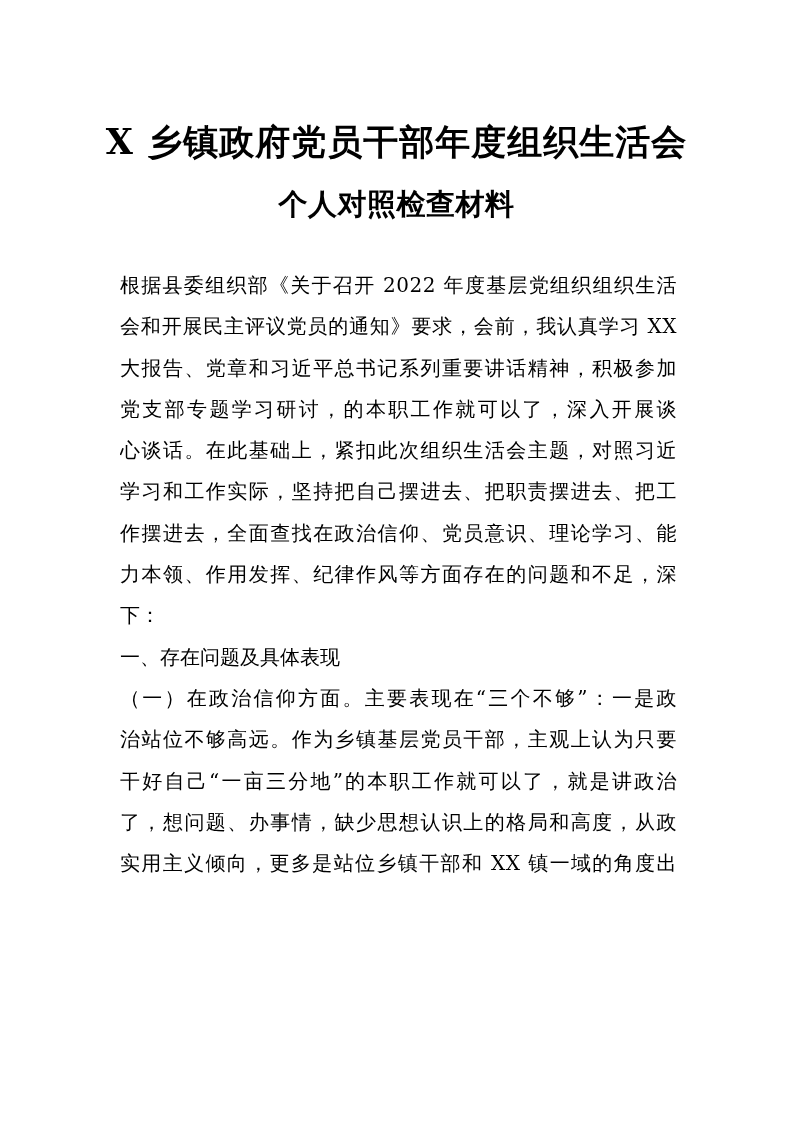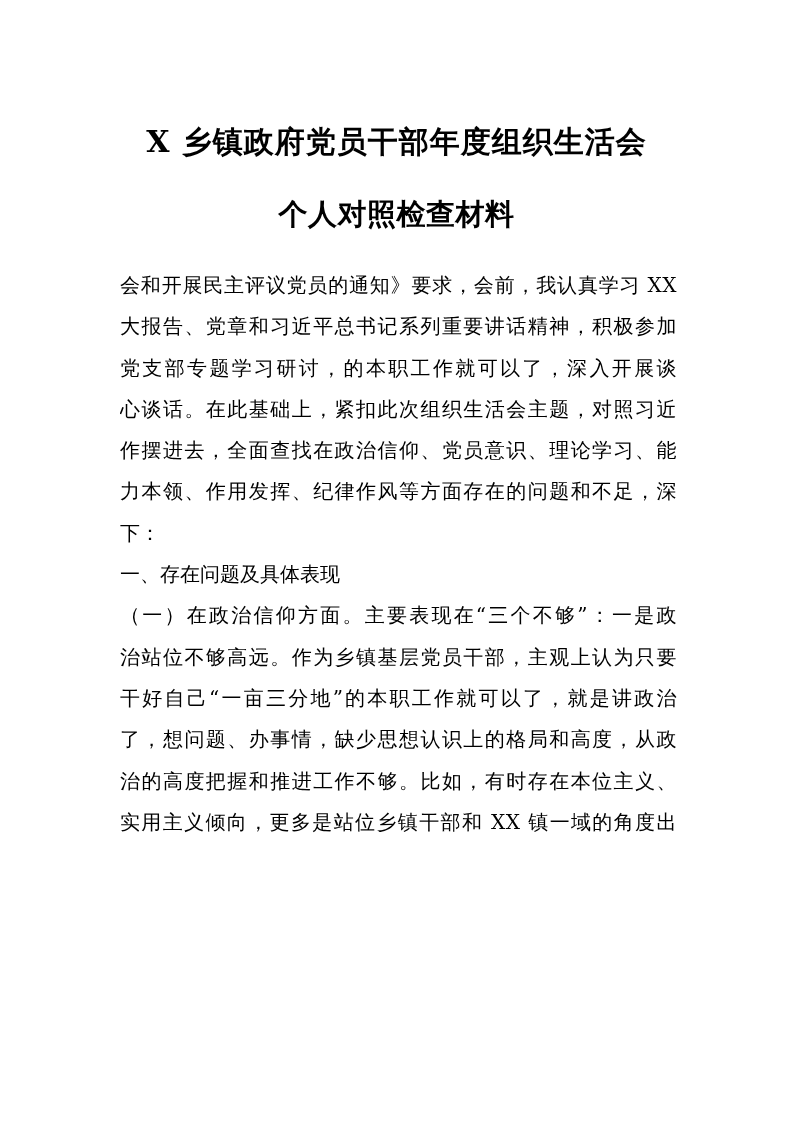--- a/index.html
+++ b/index.html
@@ -21,25 +21,25 @@
     left: 0;
     width: 100%;
     text-align: center;
     font-weight: bold;
     line-height: 40px;
     color: #000000;
     white-space: nowrap;
   }
   .doc-title.line1 {
     top: 122px;
-    font-size: 30px;
+    font-size: 35px;
     letter-spacing: 1px;
   }
   .doc-title.line2 {
-    top: 194px;
+    top: 184px;
     font-size: 29px;
     letter-spacing: 0.5px;
   }
   .body-block {
     position: absolute;
     top: 265px;
     left: 120px;
     width: 557px;
   }
   .body-line {
@@ -62,29 +62,30 @@
 </head>
 <body>
 
 <div class="page">
 
   <div class="doc-title line1">X 乡镇政府党员干部年度组织生活会</div>
 
   <div class="doc-title line2">个人对照检查材料</div>
 
   <div class="body-block">
+    <div class="body-line">根据县委组织部《关于召开 2022 年度基层党组织组织生活</div>
     <div class="body-line">会和开展民主评议党员的通知》要求，会前，我认真学习 XX</div>
     <div class="body-line">大报告、党章和习近平总书记系列重要讲话精神，积极参加</div>
     <div class="body-line">党支部专题学习研讨，的本职工作就可以了，深入开展谈</div>
     <div class="body-line">心谈话。在此基础上，紧扣此次组织生活会主题，对照习近</div>
+    <div class="body-line">学习和工作实际，坚持把自己摆进去、把职责摆进去、把工</div>
     <div class="body-line">作摆进去，全面查找在政治信仰、党员意识、理论学习、能</div>
     <div class="body-line">力本领、作用发挥、纪律作风等方面存在的问题和不足，深</div>
     <div class="body-line short">下：</div>
     <div class="body-line short">一、存在问题及具体表现</div>
     <div class="body-line">（一）在政治信仰方面。主要表现在“三个不够”：一是政</div>
     <div class="body-line">治站位不够高远。作为乡镇基层党员干部，主观上认为只要</div>
     <div class="body-line">干好自己“一亩三分地”的本职工作就可以了，就是讲政治</div>
     <div class="body-line">了，想问题、办事情，缺少思想认识上的格局和高度，从政</div>
-    <div class="body-line">治的高度把握和推进工作不够。比如，有时存在本位主义、</div>
     <div class="body-line">实用主义倾向，更多是站位乡镇干部和 XX 镇一域的角度出</div>
   </div>
 
 </div>
 
 </body></html>

